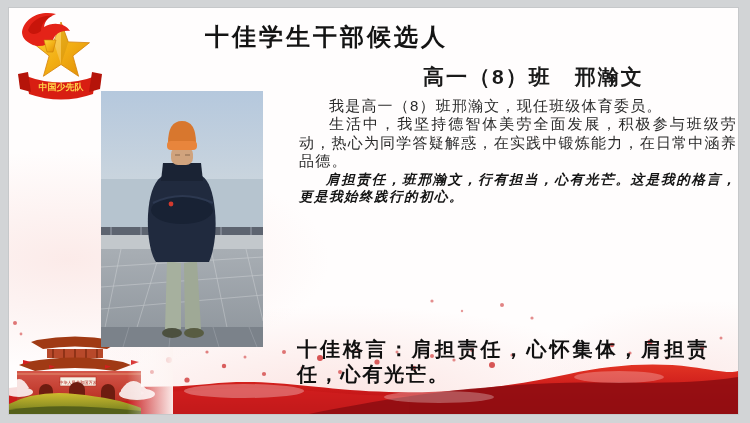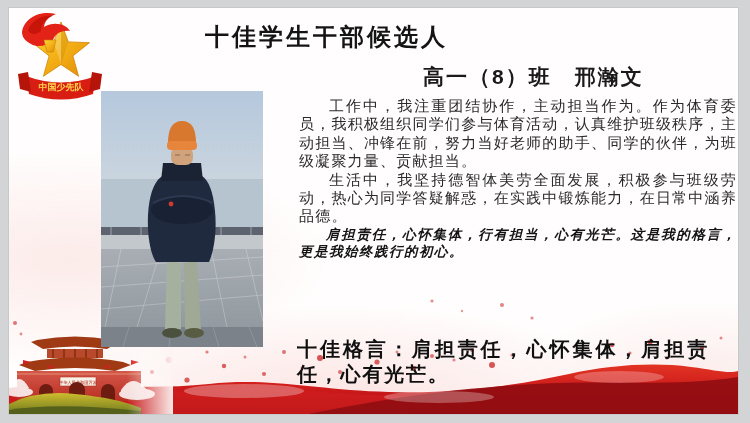--- a/index.html
+++ b/index.html
@@ -226,21 +226,21 @@
     <path d="M12,68 Q47,81 82,68 L79,86 Q47,97 15,86 Z" fill="#d81e12"></path>
     <polygon points="4,66 14,64 17,84 6,81" fill="#b5140a"></polygon>
     <polygon points="88,66 78,64 75,84 86,81" fill="#b5140a"></polygon>
     <text x="47" y="81.5" font-size="9" font-weight="bold" fill="#ffd34a" text-anchor="middle">中国少先队</text>
   </svg>
 
   <div id="title" class="abs">十佳学生干部候选人</div>
   <div id="subtitle" class="abs">高一（8）班　邢瀚文</div>
 
   <div id="bodytext" class="abs">
-    <p>工作中，我注重团结协作，主动担当作为。作为体育委员，我积极组织同学们参与体育活动，认真维护班级秩序，主动担当、冲锋在前，努力当好老师的助手、同学的伙伴，为班级凝聚力量、贡献担当。</p>
+    <p>我是高一（8）班邢瀚文，现任班级体育委员。</p>
     <p>生活中，我坚持德智体美劳全面发展，积极参与班级劳动，热心为同学答疑解惑，在实践中锻炼能力，在日常中涵养品德。</p>
-    <p id="scriptline">肩担责任，心怀集体，行有担当，心有光芒。这是我的格言，更是我始终践行的初心。</p>
+    <p id="scriptline">肩担责任，班邢瀚文，行有担当，心有光芒。这是我的格言，更是我始终践行的初心。</p>
   </div>
 
   <div id="motto" class="abs">十佳格言：肩担责任，心怀集体，肩担责任，心有光芒。</div>
 
  </div>
 </div>
 
 </body></html>

